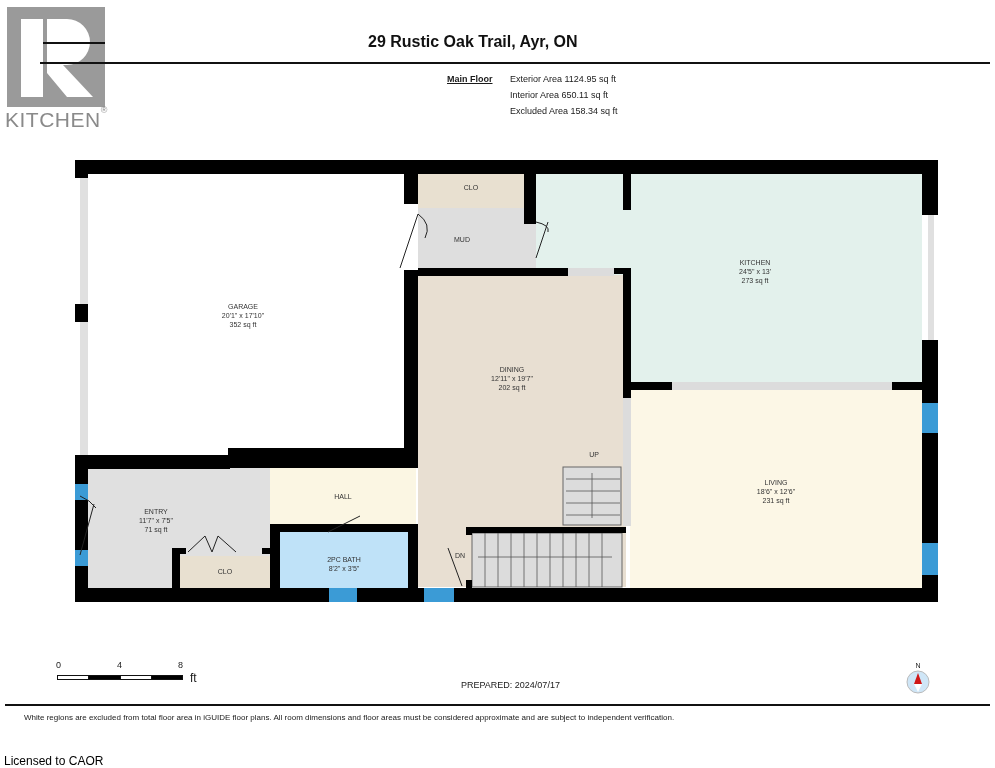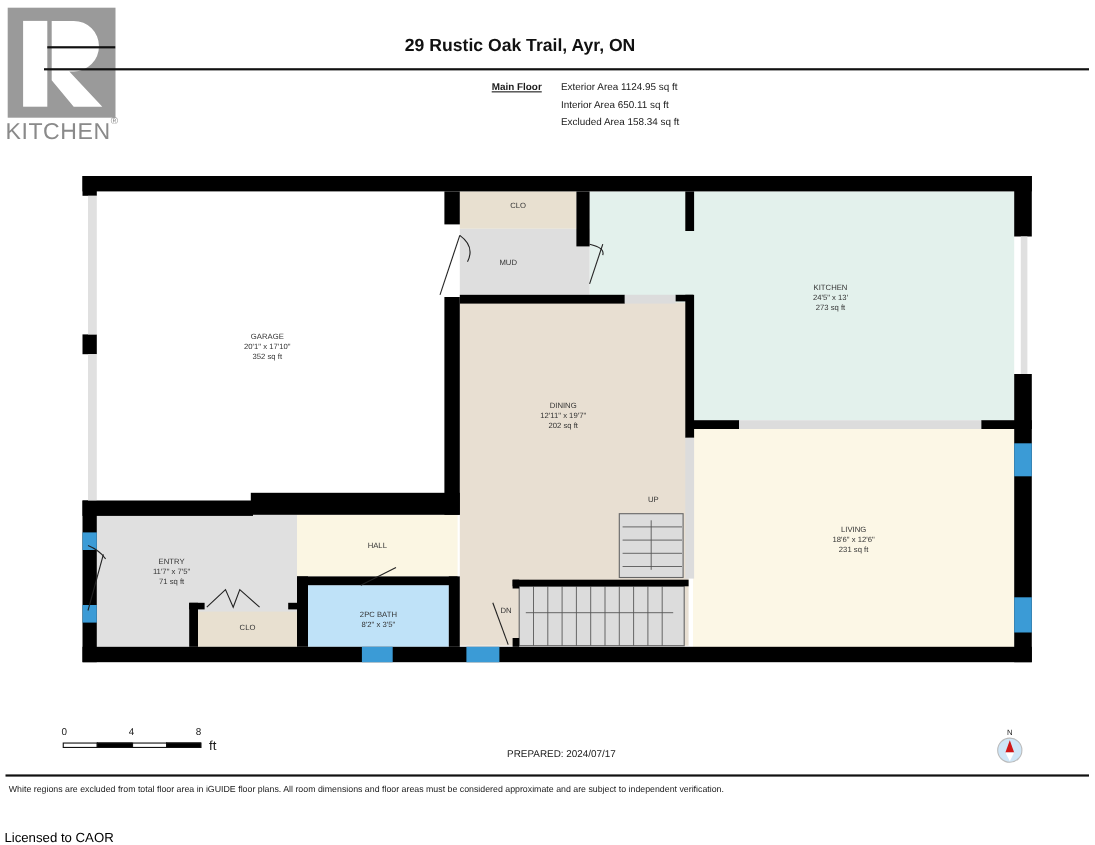--- a/index.html
+++ b/index.html
@@ -13,21 +13,21 @@
   .floor-label { left:447px; top:74px; font-size:9px; font-weight:bold;text-decoration:underline; }
   .area-line { left:510px; font-size:9px; }
   .plan { left:0; top:0; }
   .room-label { position:absolute; font-size:7px; text-align:center; line-height:9px; color:#333; transform:translateX(-50%); white-space:nowrap; }
   .small-label { position:absolute; font-size:7px; color:#333; transform:translateX(-50%); }
   .scale { left:57px; top:675px; }
   .scale-num { position:absolute; font-size:9px; top:-15px; }
   .scale-bar { position:absolute; top:0; height:3px; border:1px solid #111; }
   .prepared { left:449px; top:680px; font-size:9px;margin-left:12px; }
   .bottom-rule { left:5px; top:704px; width:985px; height:2px; background:#111; }
-  .disclaimer { left:8px; top:713px; font-size:8px; }
+  .disclaimer { left:24px; top:713px; font-size:8px; }
   .licensed { left:4px; top:754px; font-size:12px; color:#000000; }
   .compass { left:901px; top:661px; width:34px; height:34px; }
 </style>
 </head>
 <body>
 
 <div class="abs logo">
   <svg width="98" height="100" viewBox="0 0 98 100">
     <rect x="14" y="12" width="22" height="78" fill="#fff"></rect>
     <path d="M40 12 h20 a22 22 0 0 1 0 46 h-4 l30 32 h-26 l-20 -24 z" fill="#fff"></path>

